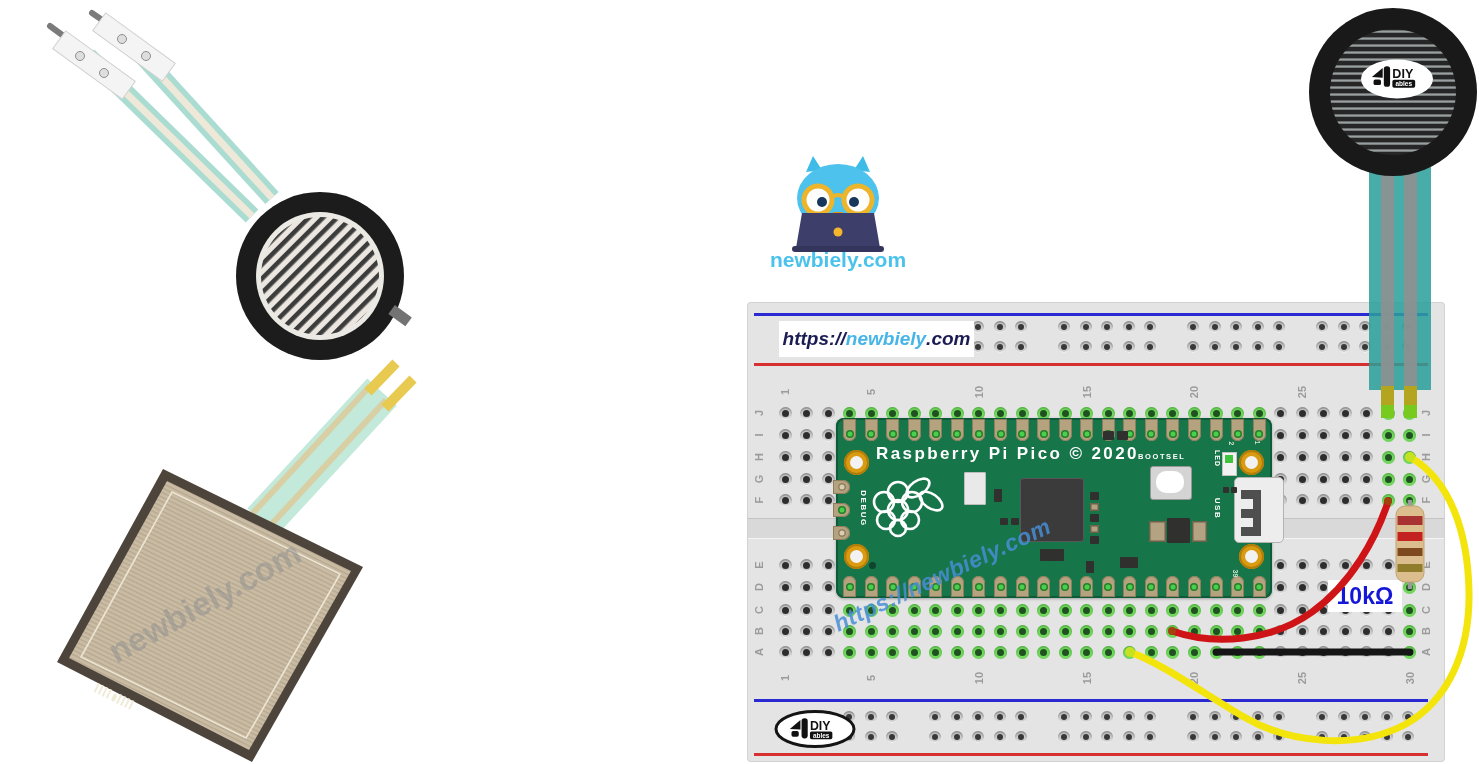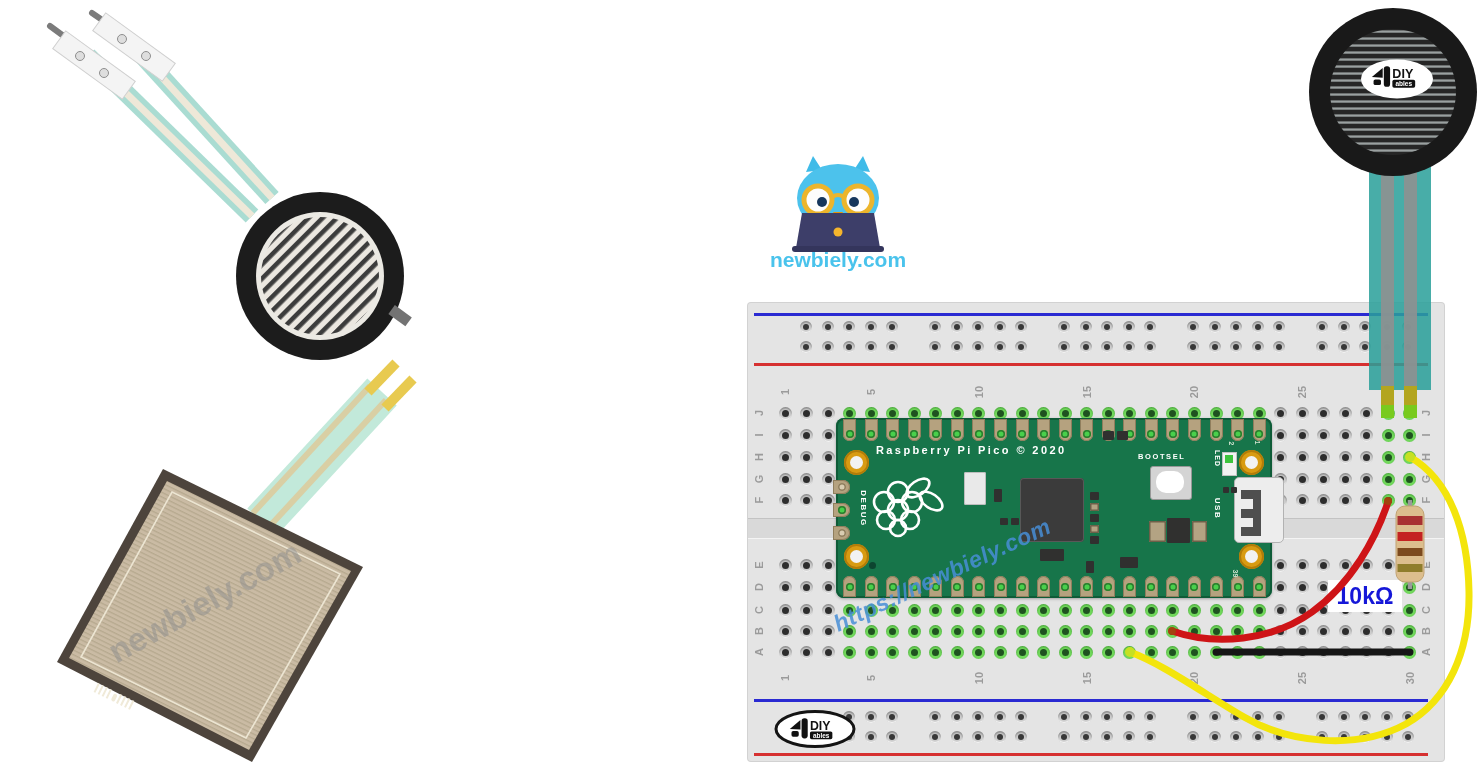--- a/index.html
+++ b/index.html
@@ -31,21 +31,21 @@
   .tooth.bot{height:21px;border-radius:7px 7px 0 0;}
   .tooth.left{width:17px;height:14px;border-radius:0 7px 7px 0;}
   .pindot{position:absolute;width:8px;height:8px;border-radius:50%;background:#49d04b;
           box-shadow:inset 0 0 0 1.5px #2c7a2e;}
   .beigedot{position:absolute;width:8px;height:8px;border-radius:50%;background:#d9cdb2;
           box-shadow:inset 0 0 0 1.5px #8f7e5d;}
   .mount{position:absolute;width:25px;height:25px;border-radius:50%;background:#d89b12;
          box-shadow:inset 0 0 0 2px #b27c08;}
   .mount::after{content:"";position:absolute;left:6px;top:6px;width:13px;height:13px;border-radius:50%;background:#f2f2f2;}
   .silk{position:absolute;color:#ffffff;font-weight:bold;white-space:nowrap;}
-  #pico-title{left:876px;top:444px;font-size:11px;letter-spacing:2.4px;}
+  #pico-title{left:876px;top:444px;font-size:17px;letter-spacing:2.4px;}
   #bootsel-label{left:1138px;top:452px;font-size:7.5px;letter-spacing:1.6px;}
   .vsilk{position:absolute;color:#fff;font-weight:bold;text-align:center;white-space:nowrap;transform:rotate(90deg);}
   .vpin{position:absolute;color:#cfe3cf;font-weight:bold;text-align:center;white-space:nowrap;transform:rotate(90deg);}
   #bootsel-btn{position:absolute;left:1150px;top:466px;width:40px;height:32px;background:#d4d4d4;
                border:1px solid #979797;border-radius:3px;}
   #bootsel-btn::after{content:"";position:absolute;left:5px;top:4px;width:28px;height:22px;background:#fff;border-radius:10px;}
   #led-comp{position:absolute;left:1222px;top:452px;width:13px;height:22px;background:#f2f2f2;border:1px solid #c2c2c2;}
   #led-comp::after{content:"";position:absolute;left:2px;top:2px;width:8px;height:8px;background:#3ec43e;}
   #usb-conn{position:absolute;left:1234px;top:477px;width:48px;height:64px;background:#ededed;
             border:1px solid #b2b2b2;border-radius:5px;}
@@ -655,20 +655,21 @@
       <circle cx="30" cy="24" r="10"></circle>
         <circle cx="16" cy="34" r="10"></circle>
         <circle cx="44" cy="34" r="10"></circle>
       <circle cx="30" cy="42" r="10"></circle>
         <circle cx="18" cy="52" r="9"></circle>
         <circle cx="42" cy="52" r="9"></circle>
       <circle cx="30" cy="60" r="8"></circle>
     </g>
   </svg>
 
+  <div id="url-label"><span class="navy">https://</span><span class="blue">newbiely</span><span class="navy">.com</span></div>
   <div id="res-label">10kΩ</div>
   <div id="wm-pico">https://newbiely.com</div>
 
   <svg class="abs" style="left:0;top:0;pointer-events:none;" width="1479" height="764" viewBox="0 0 1479 764">
     <defs>
       <pattern id="p-diag" width="10" height="10" patternUnits="userSpaceOnUse" patternTransform="rotate(-45)">
         <rect width="10" height="10" fill="#ebe7e0"></rect>
           <rect width="10" height="4.6" fill="#3c3c3c"></rect>
       </pattern>
       <pattern id="p-horiz" width="8" height="7" patternUnits="userSpaceOnUse">

